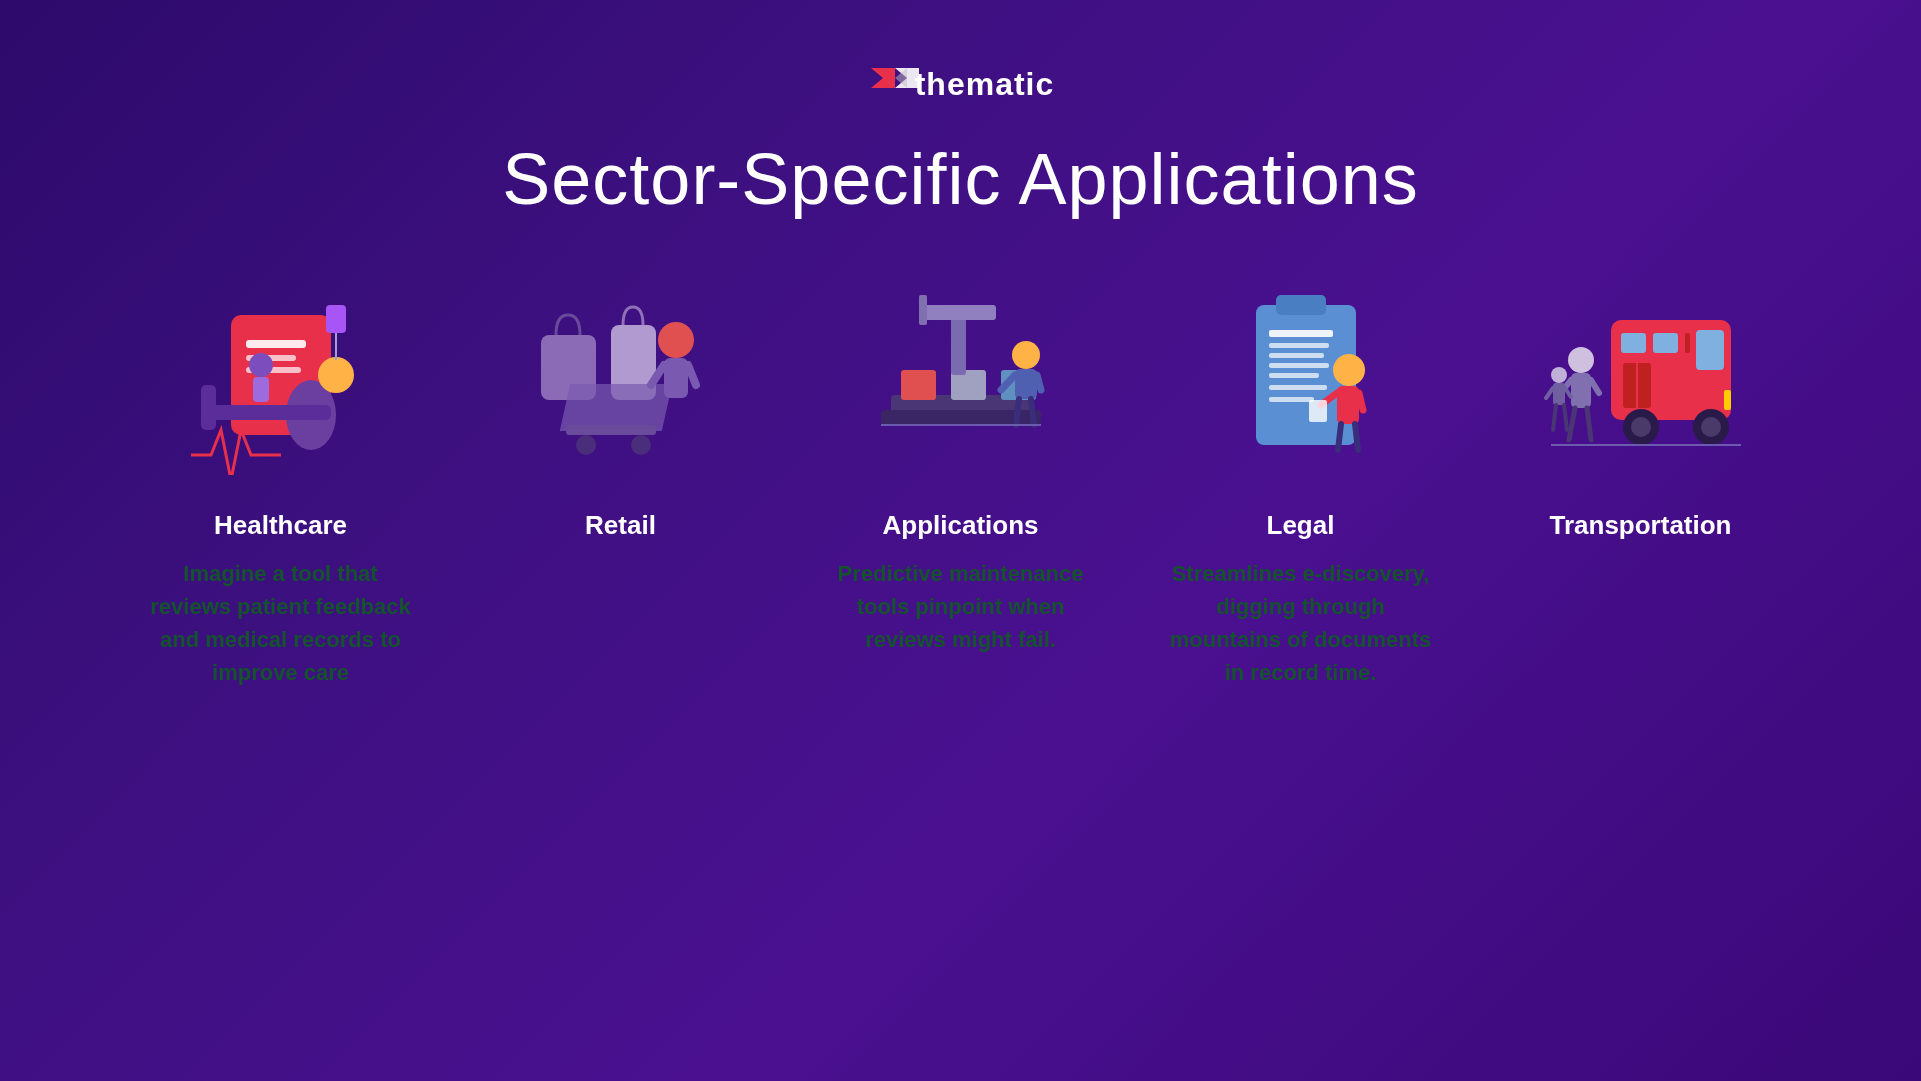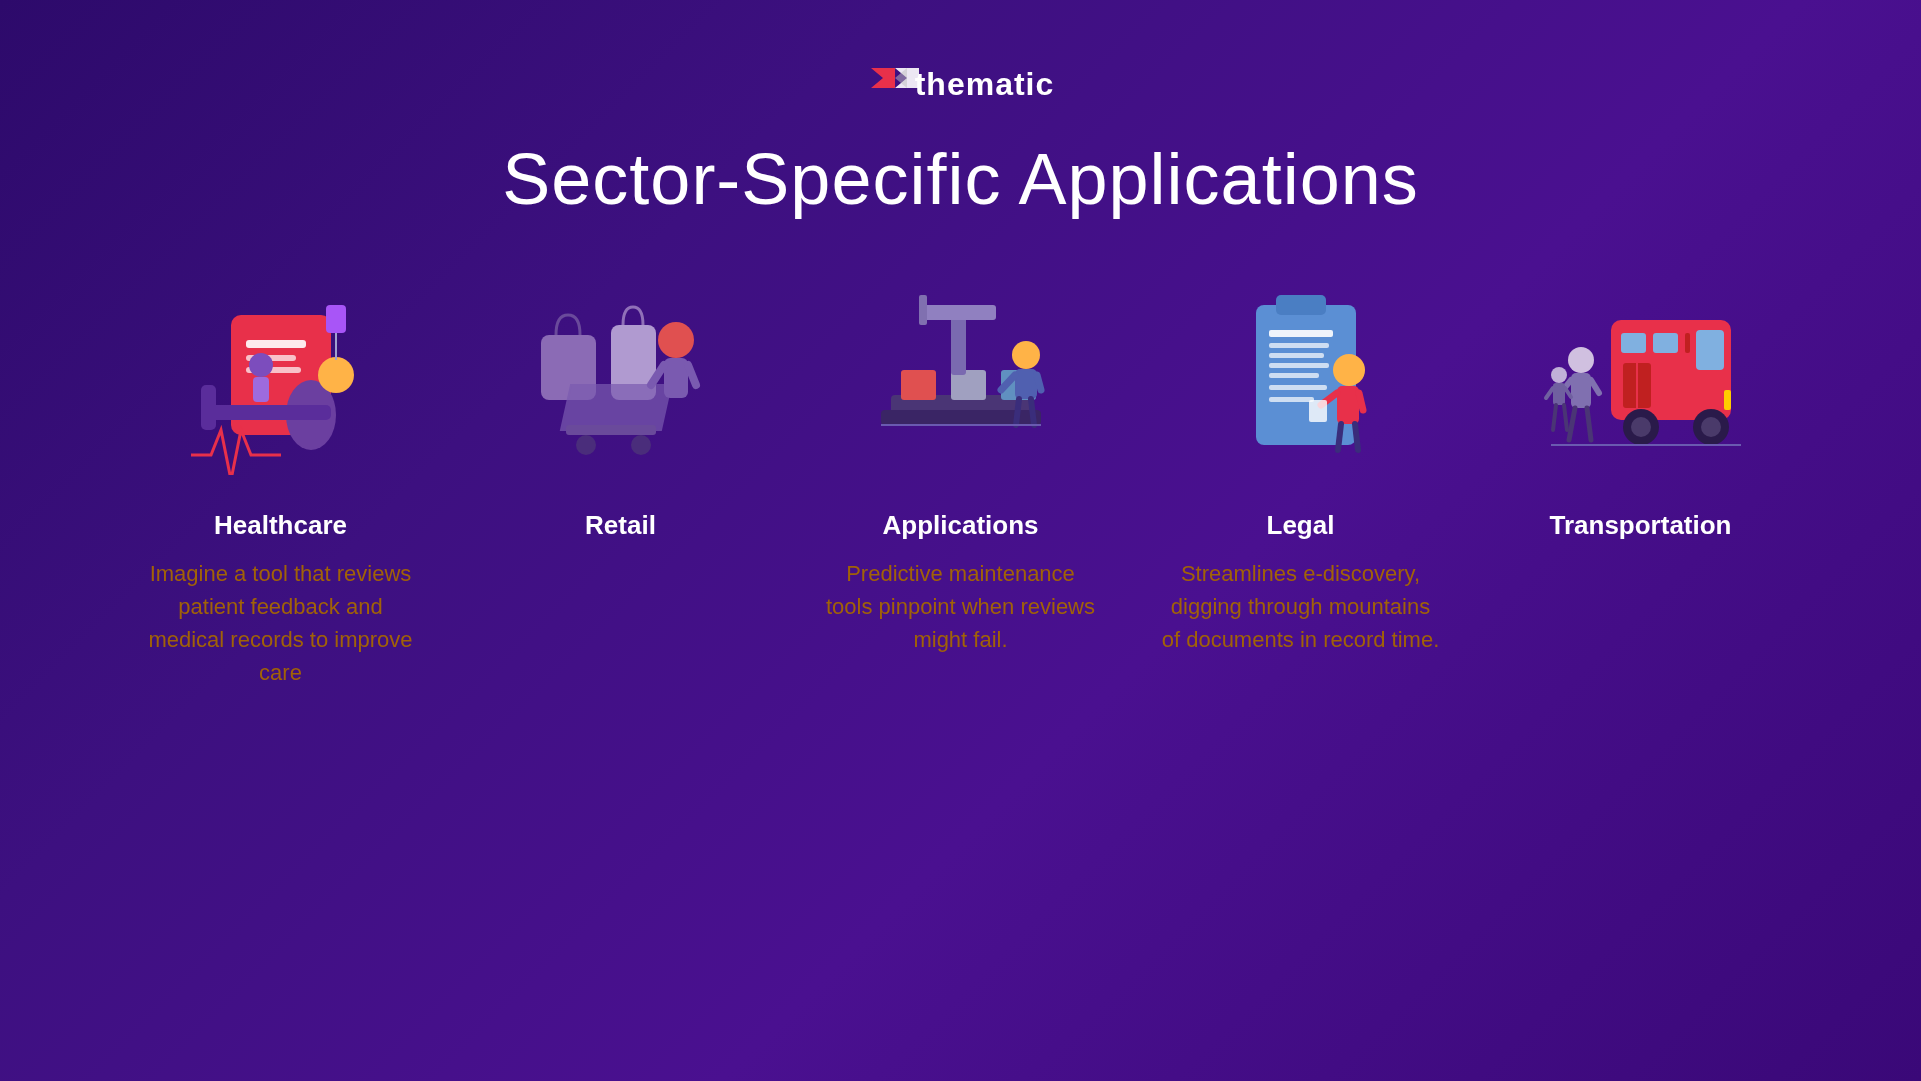--- a/index.html
+++ b/index.html
@@ -78,22 +78,22 @@
 
     .sector-title {
       font-size: 26px;
       font-weight: 700;
       color: white;
       margin-bottom: 16px;
     }
 
     .sector-desc {
       font-size: 22px;
-      font-weight: 400;
-      color: #a16207;
+      font-weight: 700;
+      color: #14532d;
       line-height: 1.5;
     }
 
     
     .healthcare-svg, .retail-svg, .manufacturing-svg, .legal-svg, .transport-svg {
       width: 200px;
       height: 190px;
     }
   </style>
 </head>

